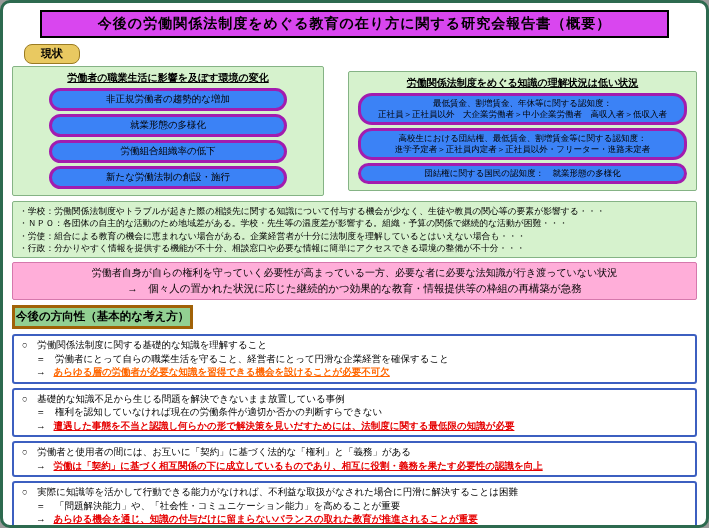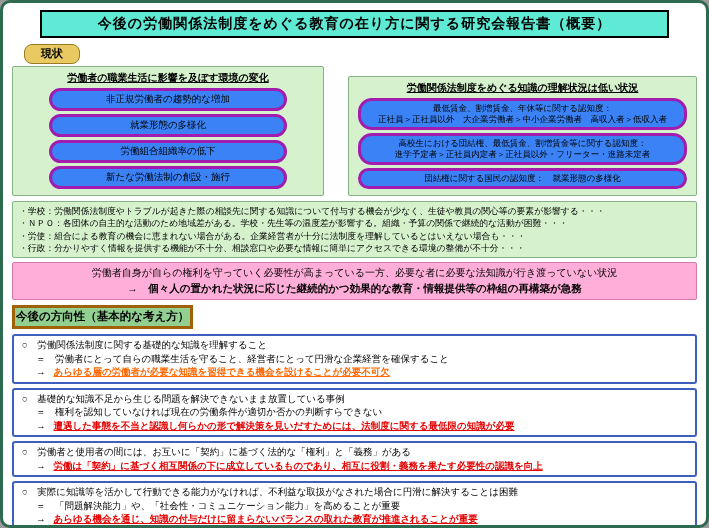--- a/index.html
+++ b/index.html
@@ -10,38 +10,38 @@
     border: 3px solid #2d6a4f;
     border-radius: 10px;
     padding: 5px 7px;
     font-family: "Liberation Sans", "DejaVu Sans", sans-serif;
     color: #000;
     overflow: hidden;
   }
   .title-box {
     margin: 2px 30px 5px;
     border: 2px solid #000;
-    background: #5eead4;
+    background: #d946ef;
     text-align: center;
     font-size: 14px;
     font-weight: bold;
     padding: 3px 2px;
     letter-spacing: 1px;
   }
   .label-genjo {
     display: inline-block;
     margin: 0 0 2px 14px;
     background: #e9c961;
     border: 1px solid #9a7b23;
     font-weight: bold;
     font-size: 11px;
     padding: 1px 16px 2px;
     border-radius: 8px;
   }
-  .top-row { display: flex; gap: 24px; margin: 0 2px; align-items: flex-end; }
+  .top-row { display: flex; gap: 24px; margin: 0 2px; align-items: center; }
   .green-box { background: #d6f2cd; border: 1px solid #85b385; padding: 3px 6px; border-radius: 2px; }
   .env-box { flex: 0 0 312px; }
   .knowledge-box { flex: 1; }
   .gb-title { font-weight: bold; font-size: 10px; text-align: center; text-decoration: underline; margin: 1px 0 2px; }
   .oval {
     background: #3b82f6;
     border: 3px solid #a21caf;
     border-radius: 14px;
     text-align: center;
     margin: 3px auto;
@@ -55,21 +55,21 @@
   .effort-item { font-size: 8.8px; line-height: 1.4; }
   .pink-box {
     margin: 3px 2px 4px;
     background: #ffaed9;
     border: 1px solid #d678ad;
     text-align: center;
     padding: 3px 18px;
     border-radius: 2px;
   }
   .pink-line1 { font-size: 10px; }
-  .pink-line2 { font-size: 10.5px; font-weight: bold; margin-top: 2px; }
+  .pink-line2 { font-size: 10.5px; font-weight: normal; margin-top: 2px; }
   .label-direction {
     display: inline-block;
     background: #92d092;
     border: 3px solid #a16207;
     font-weight: bold;
     font-size: 11.5px;
     padding: 1px 1px 2px;
     margin: 1px 0 2px 2px;
   }
   .policy {

